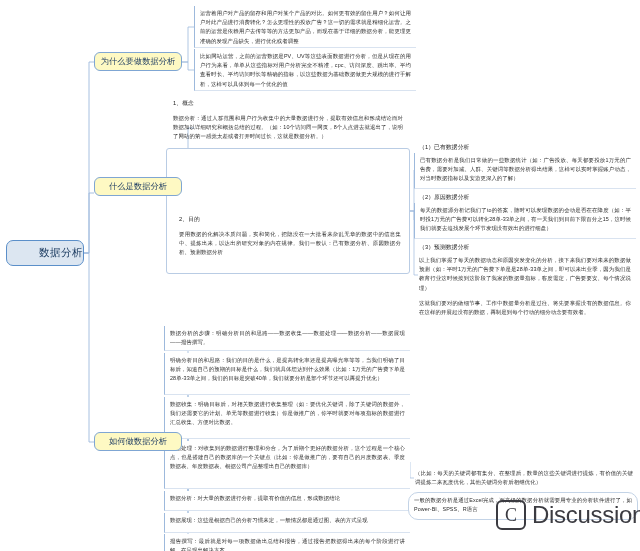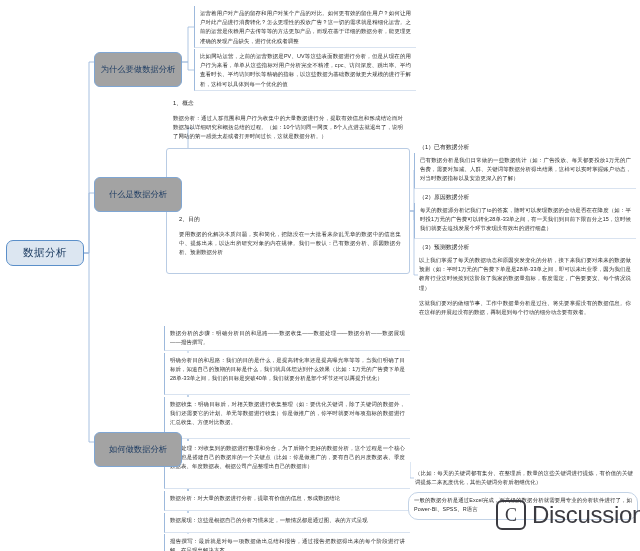--- a/index.html
+++ b/index.html
@@ -22,37 +22,37 @@
   }
 
   
   .root-node {
     position: absolute;
     left: 6px; top: 240px;
     width: 78px; height: 26px;
     background: #dce6f1;
     border: 1.4px solid #5b8fc9;
     border-radius: 7px;
-    display: flex; align-items: center; justify-content: center;
+    display: flex; align-items: center; justify-content: flex-end;
     font-size: 10.5px;
     color: #16365c;
     letter-spacing: 0.5px;
     z-index: 5;
   }
 
   
   .branch-node {
     position: absolute;
-    background: #a3a3a3;
+    background: #fef9c3;
     border: 1.1px solid #7fa6d3;
     border-radius: 6px;
     display: flex; align-items: center; justify-content: center;
     font-size: 8.3px;
     color: #1f3d63;
-    height: 35px;
+    height: 19px;
     z-index: 5;
     white-space: nowrap;
   }
   #branch-why   { left: 94px; top: 52px;  width: 88px; }
   #branch-what  { left: 94px; top: 177px; width: 88px; }
   #branch-how   { left: 94px; top: 432px; width: 88px; }
 
   
   .tb {
     position: absolute;

